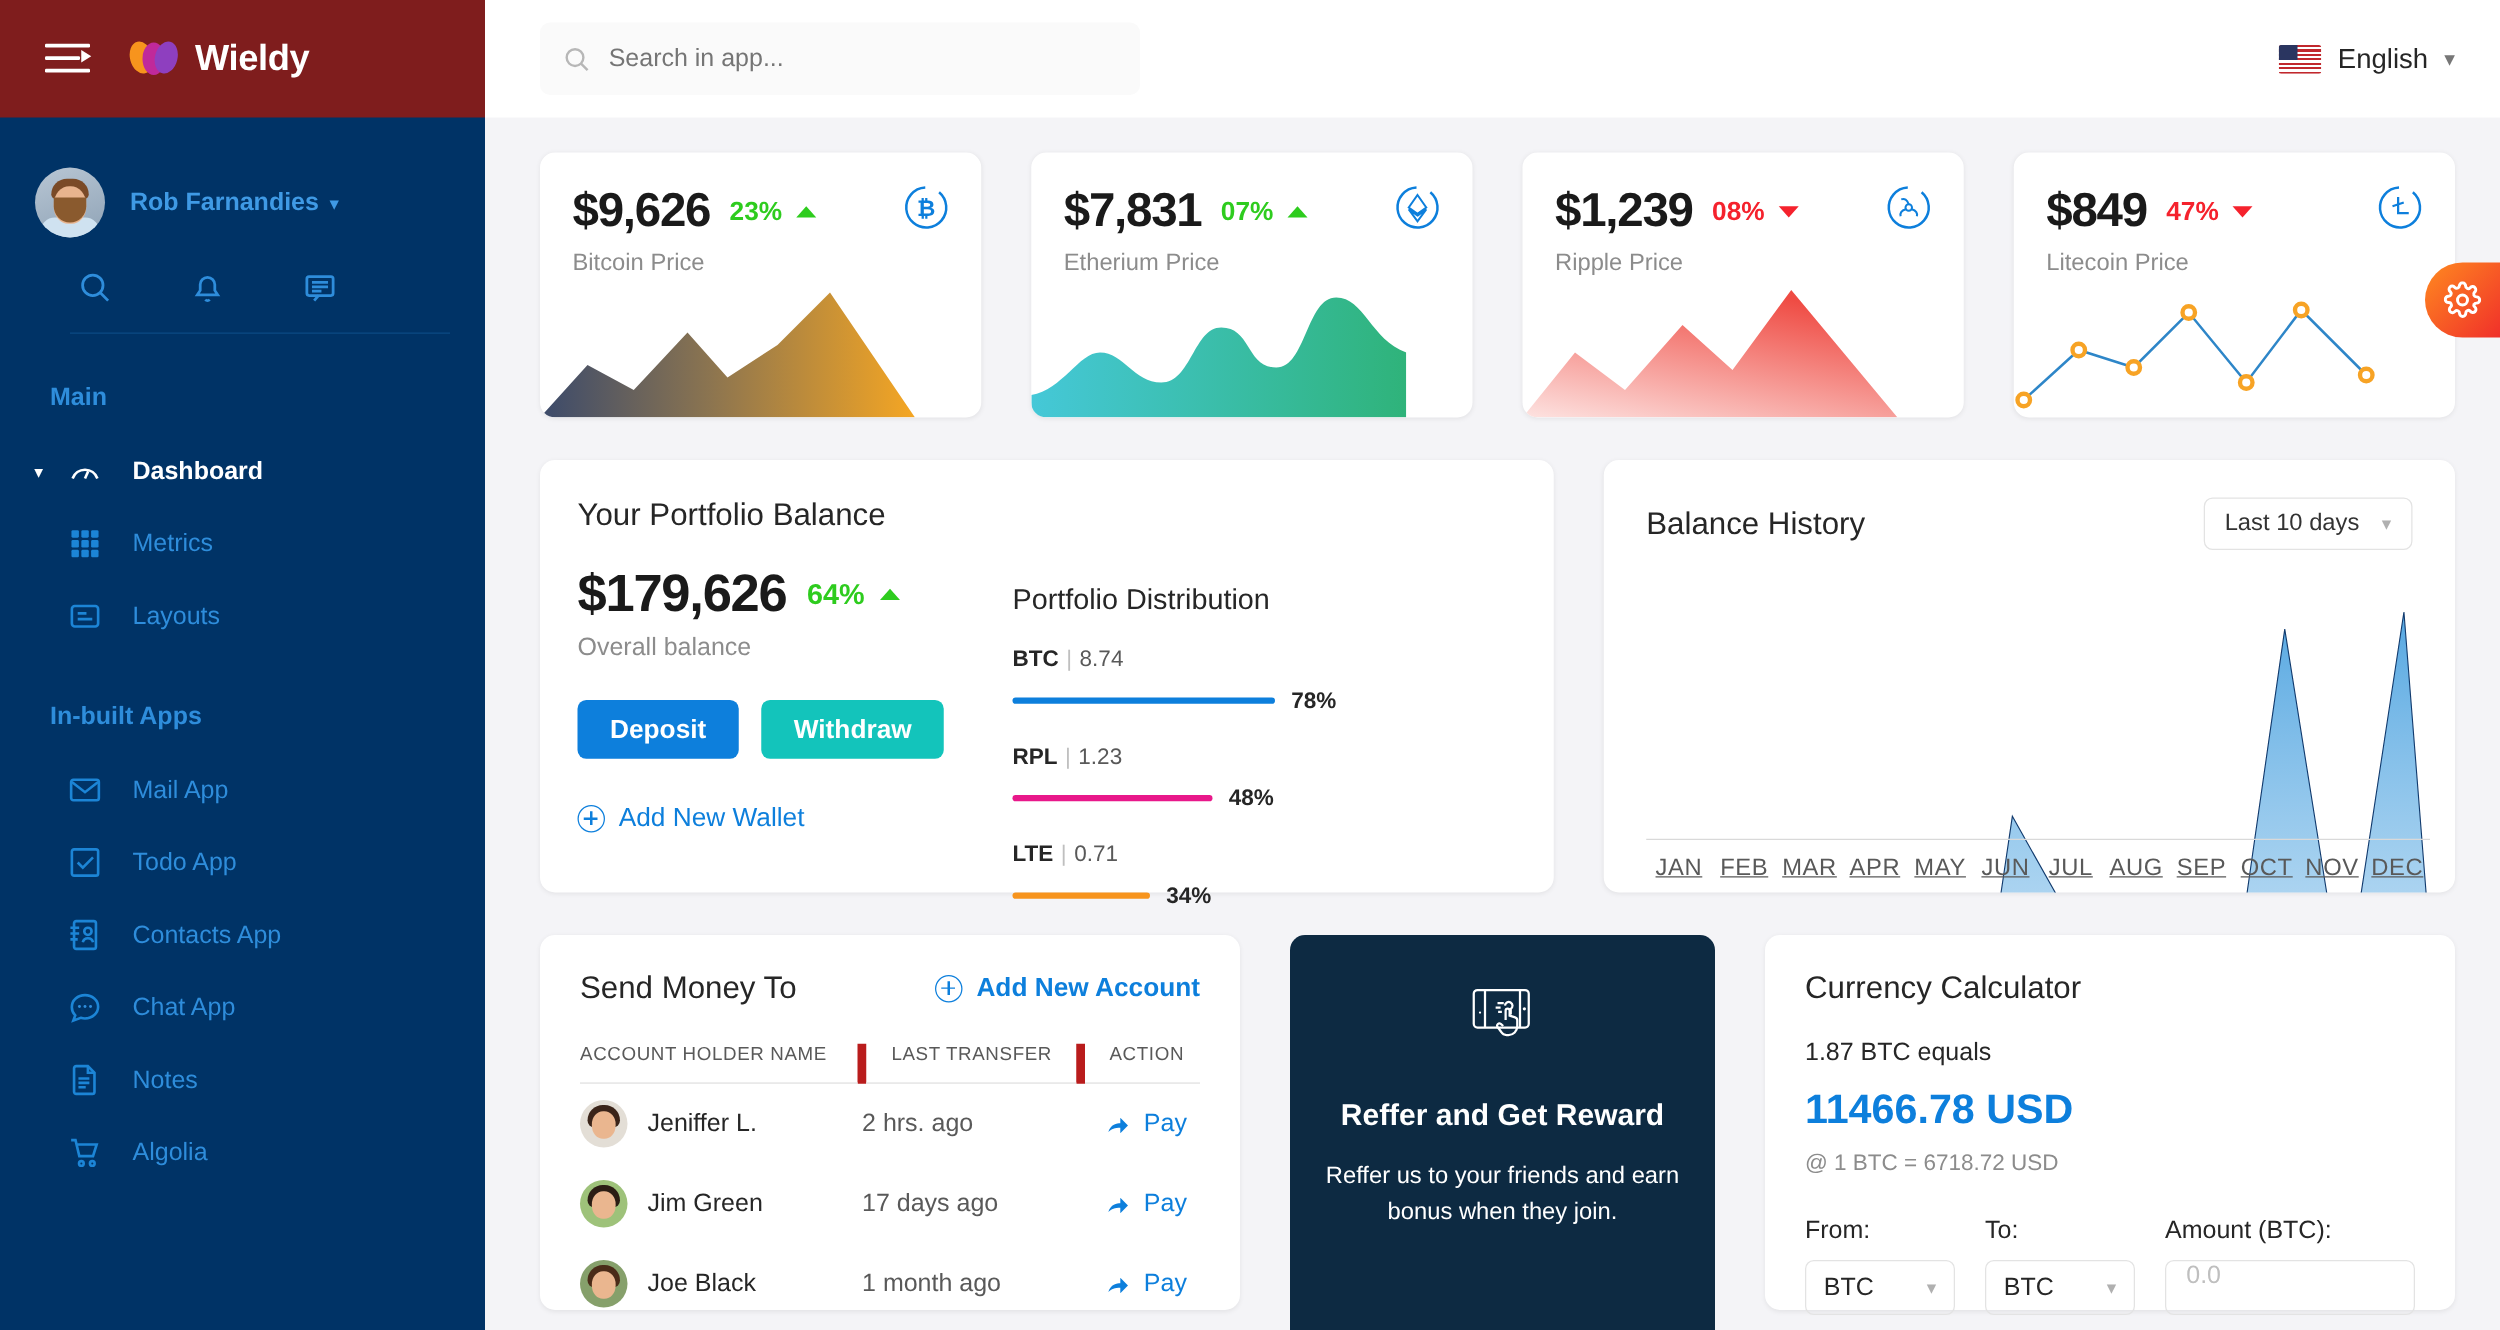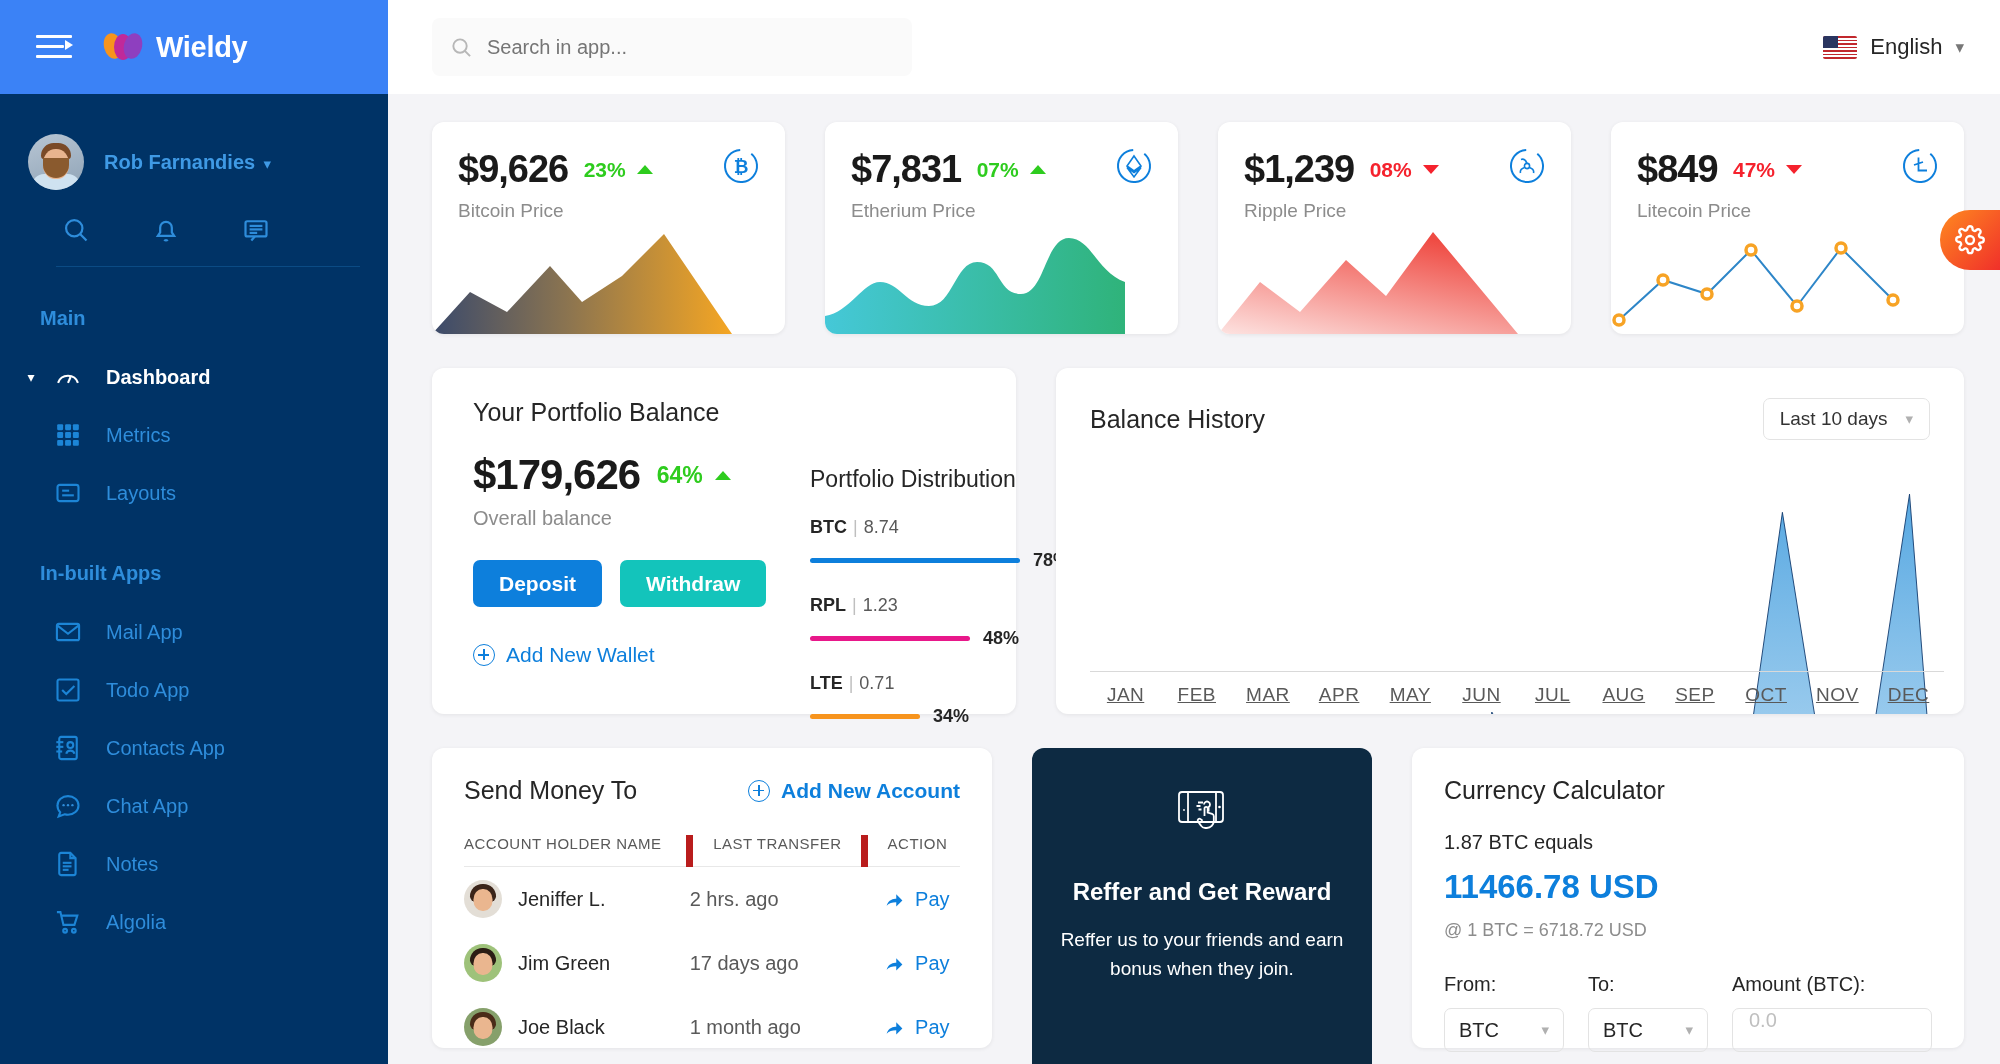--- a/index.html
+++ b/index.html
@@ -10,21 +10,21 @@
     overflow: hidden;
   }
   .app { display: flex; width: 2000px; height: 1064px; }
 
   
   .sidebar {
     width: 388px; flex: 0 0 388px; height: 1064px;
     background: #003366; position: relative; overflow: hidden;
   }
   .sb-top {
-    height: 94px; background: #3b82f6; display: flex; align-items: center;
+    height: 94px; background: #7f1d1d; display: flex; align-items: center;
     padding-left: 36px; gap: 30px;
   }
   .burger { width: 36px; height: 30px; position: relative; cursor: pointer; }
   .burger i { position: absolute; left: 0; height: 3px; background: #fff; border-radius: 1px; }
   .burger i:nth-child(1){ top: 3px; width: 36px; }
   .burger i:nth-child(2){ top: 13px; width: 28px; }
   .burger i:nth-child(3){ top: 23px; width: 36px; }
   .burger .arr {
     position:absolute; right:-1px; top:8px; width:0;height:0;
     border-left:8px solid #fff;border-top:5px solid transparent;border-bottom:5px solid transparent;
@@ -103,21 +103,21 @@
   .stat-pct.down { color:#f5222d; }
   .tri { display:inline-block; margin-left:7px; vertical-align:middle; width:0;height:0; }
   .tri.up { border-left:8px solid transparent;border-right:8px solid transparent;border-bottom:9px solid #2ecc1e; }
   .tri.down { border-left:8px solid transparent;border-right:8px solid transparent;border-top:9px solid #f5222d; }
   .stat-label { font-size:19px; color:#8c8c8c; margin-top:9px; }
   .coin-badge { position:absolute; right:24px; top:24px; }
   .stat-chart { position:absolute; left:0; right:0; bottom:0; height:110px; }
 
   
   .midrow { display:flex; gap:40px; margin-top:34px; }
-  .portfolio { width:584px; height:346px; padding:30px 41px; position:relative; }
+  .portfolio { width:811px; height:346px; padding:30px 30px; position:relative; }
   .ptitle { font-size:25px; color:#262626; }
   .pbal { margin-top:24px; }
   .pbal-num { font-size:42px; font-weight:700; color:#1a1a1a; letter-spacing:-1px; vertical-align:middle; }
   .pbal-pct { font-size:23px; font-weight:600; color:#2ecc1e; margin-left:12px; vertical-align:middle;}
   .poverall { font-size:20px; color:#8c8c8c; margin-top:8px; }
   .pbtns { display:flex; gap:18px; margin-top:30px; }
   .btn { border:0; border-radius:7px; color:#fff; font-size:21px; font-weight:600;
          padding:0 26px; height:47px; cursor:pointer; font-family:"Liberation Sans",sans-serif; }
   .btn-deposit { background:#0d7fdc; }
   .btn-withdraw { background:#13c4bb; }

